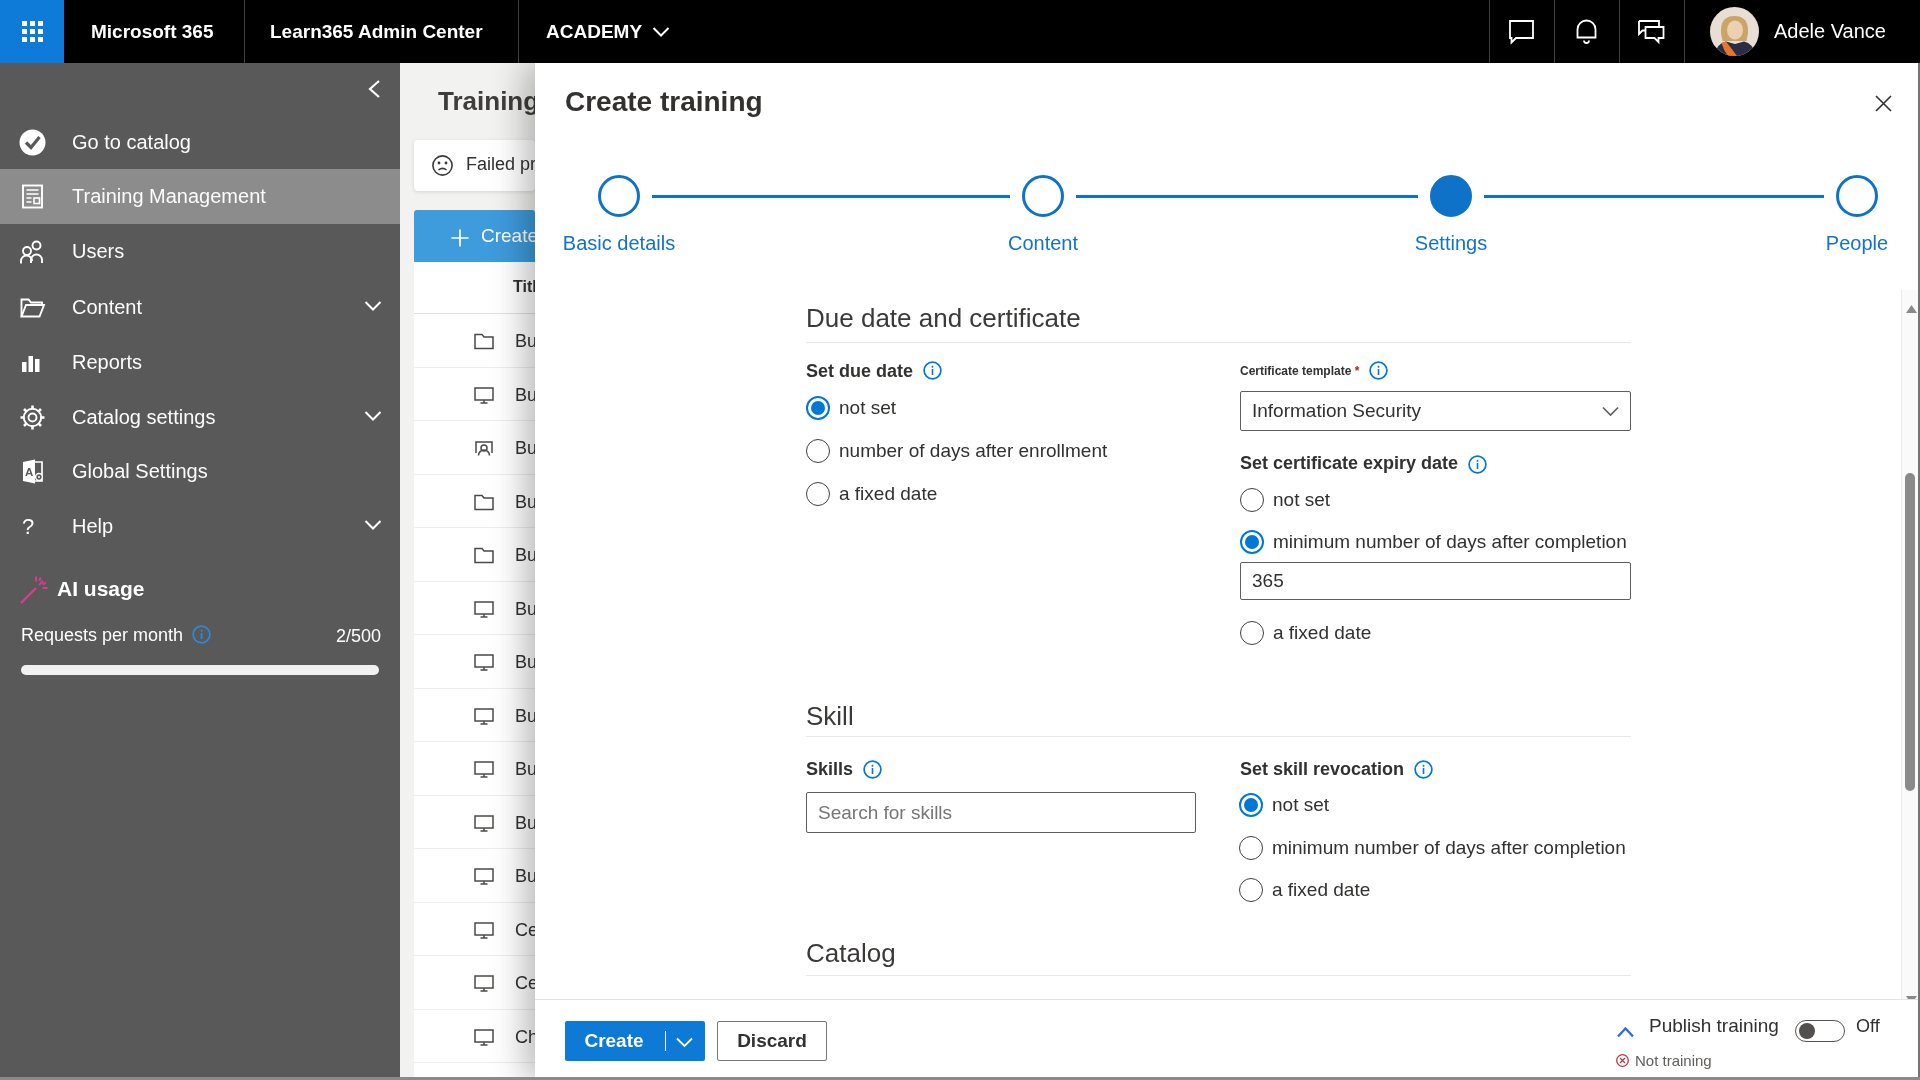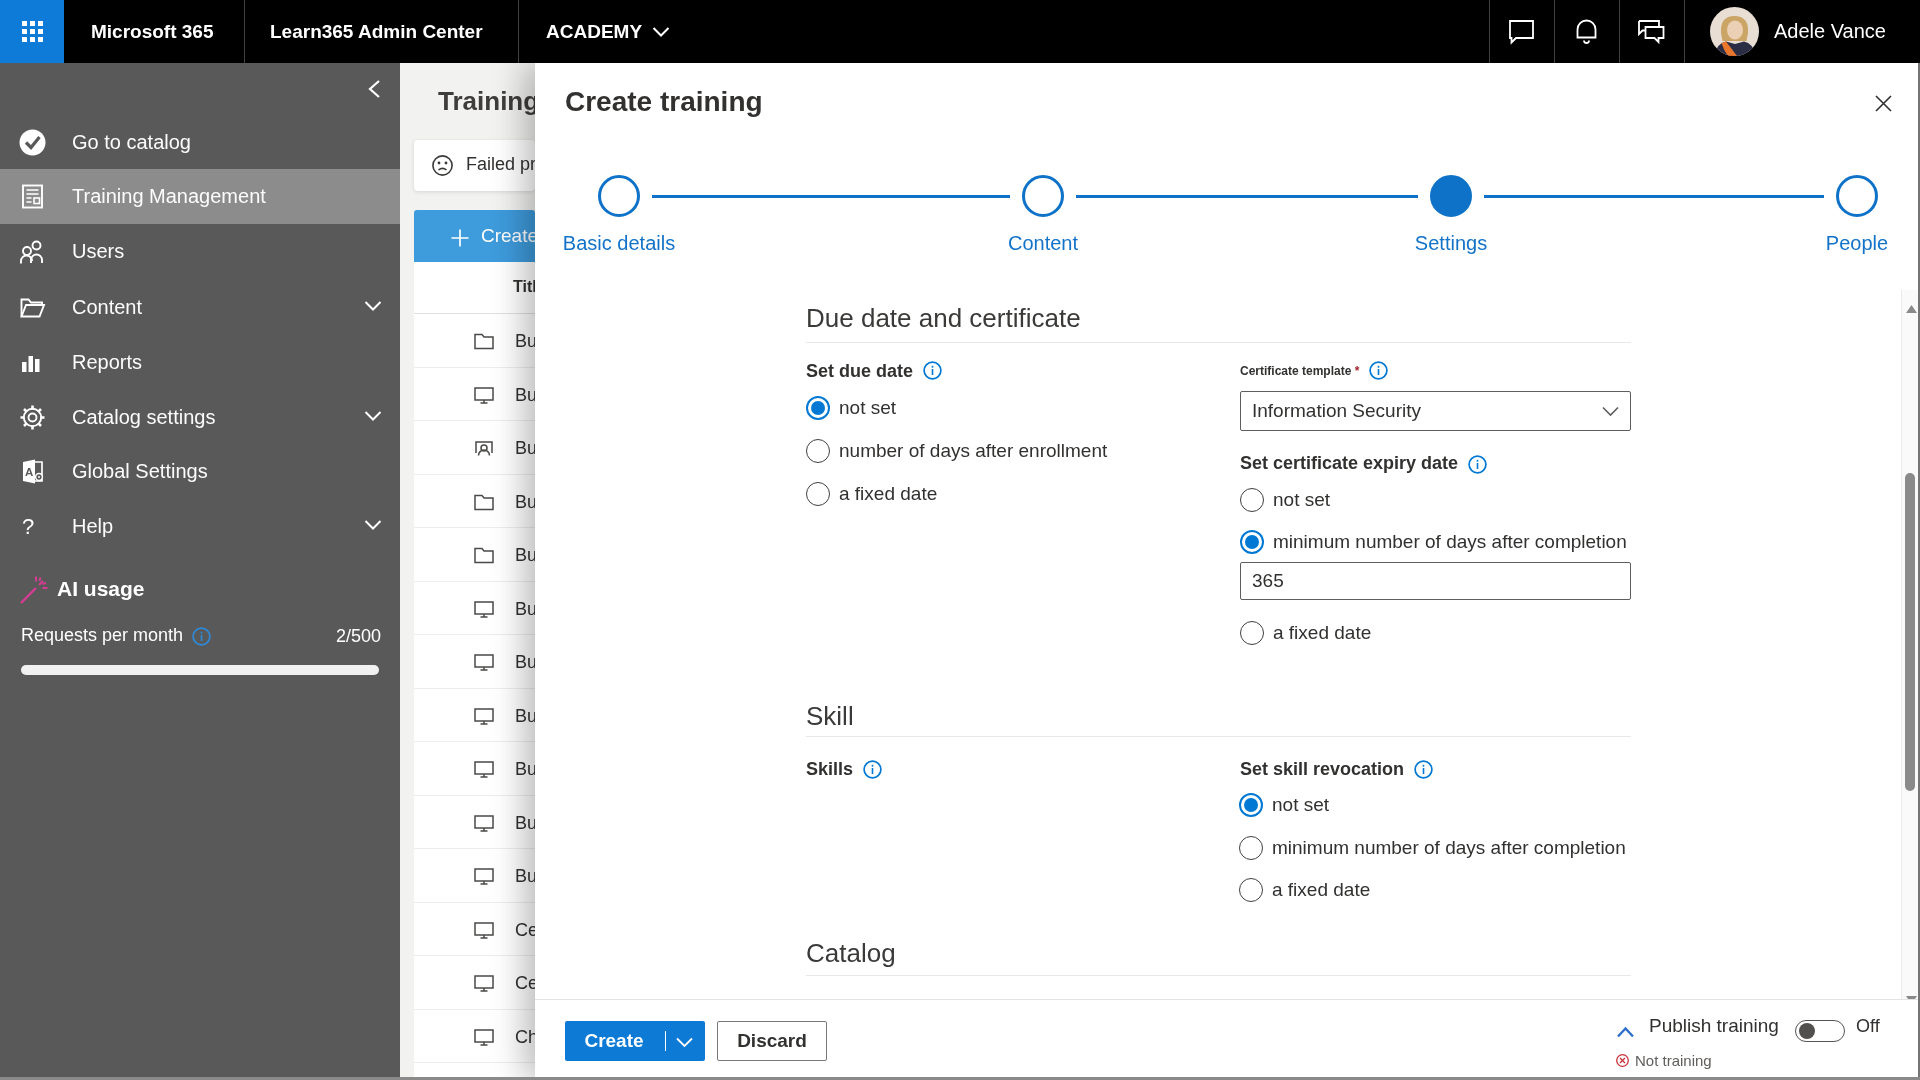--- a/index.html
+++ b/index.html
@@ -191,21 +191,21 @@
       </g>
       <g stroke="#d63c92" stroke-width="2" fill="none">
         <path d="M20 10 l4 -4"></path>
         <path d="M17 6.5 l0 -5"></path>
         <path d="M23.5 13 l5 0"></path>
         <path d="M21.5 2.5 l-1 3.5"></path>
         <path d="M27 8 l-3.5 1"></path>
       </g>
     </svg>
   <span class="abs" style="left:57px;top:514px;font-size:21px;font-weight:700;color:#fff">AI usage</span>
-  <div class="abs" style="left:21px;top:562px;display:flex;align-items:flex-end;gap:9px">
+  <div class="abs" style="left:21px;top:562px;display:flex;align-items:flex-start;gap:9px">
       <span style="font-size:18px;color:#fff;white-space:nowrap">Requests per month</span>
       <svg width="19" height="19" viewBox="0 0 19 19" style="flex:none">
         <circle cx="9.5" cy="9.5" r="8.4" fill="none" stroke="#2e8ad8" stroke-width="1.7"></circle>
         <rect x="8.7" y="8" width="1.7" height="6" fill="#2e8ad8"></rect>
         <rect x="8.7" y="4.8" width="1.7" height="1.9" fill="#2e8ad8"></rect>
       </svg>
     </div>
   <span class="abs" style="left:0;top:563px;width:381px;text-align:right;font-size:18px;color:#fff">2/500</span>
   <div class="abs" style="left:21px;top:602px;width:358px;height:10px;background:#f1f1f1;border-radius:5px"></div>
 </div>
@@ -408,20 +408,21 @@
   <span class="sechead" style="left:271px;top:638px">Skill</span>
   <div class="sechr" style="top:673px"></div>
   <div class="abs" style="left:271px;top:696px;display:flex;align-items:center;gap:10px">
       <span style="font-size:18px;font-weight:700;color:#323130;white-space:nowrap">Skills</span>
       <svg width="19" height="19" viewBox="0 0 19 19" style="flex:none">
         <circle cx="9.5" cy="9.5" r="8.4" fill="none" stroke="#0078d4" stroke-width="1.7"></circle>
         <rect x="8.7" y="8" width="1.6" height="6" fill="#0078d4"></rect>
         <rect x="8.7" y="4.8" width="1.6" height="1.9" fill="#0078d4"></rect>
       </svg>
     </div>
+  <div class="tinput" style="left:271px;top:729px;width:390px;height:41px;line-height:39px;color:#767676">Search for skills</div>
 
   <div class="abs" style="left:705px;top:696px;display:flex;align-items:center;gap:10px">
       <span style="font-size:18px;font-weight:700;color:#323130;white-space:nowrap">Set skill revocation</span>
       <svg width="19" height="19" viewBox="0 0 19 19" style="flex:none">
         <circle cx="9.5" cy="9.5" r="8.4" fill="none" stroke="#0078d4" stroke-width="1.7"></circle>
         <rect x="8.7" y="8" width="1.6" height="6" fill="#0078d4"></rect>
         <rect x="8.7" y="4.8" width="1.6" height="1.9" fill="#0078d4"></rect>
       </svg>
     </div>
   <div class="radio sel" style="left:704px;top:730px"></div>

